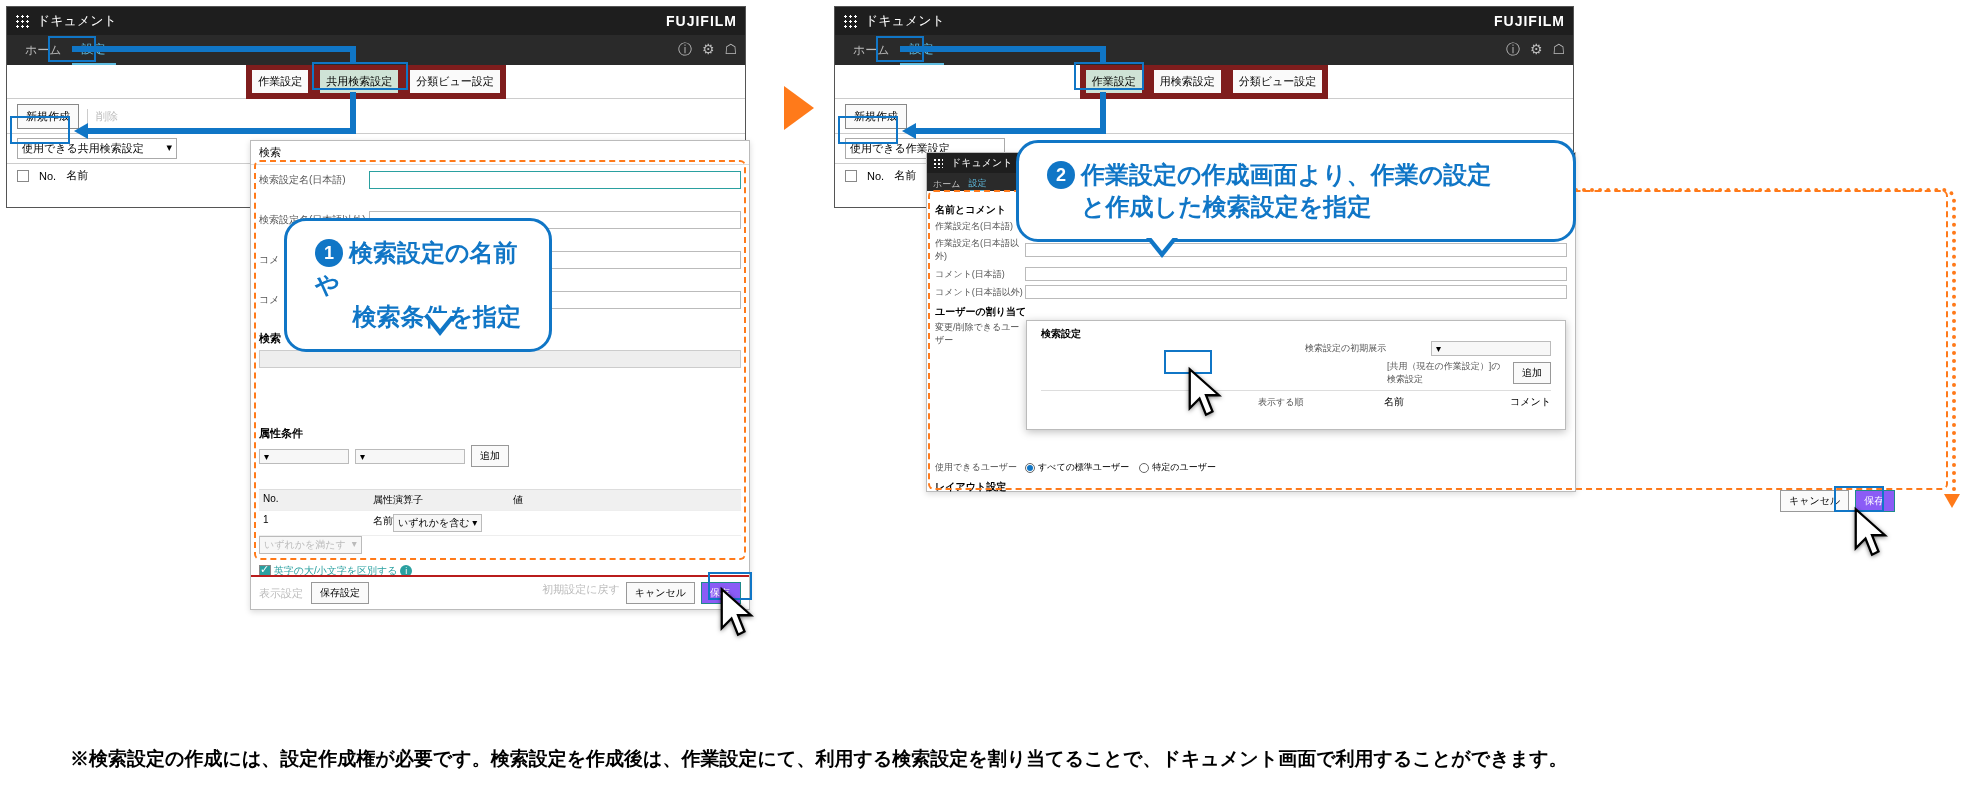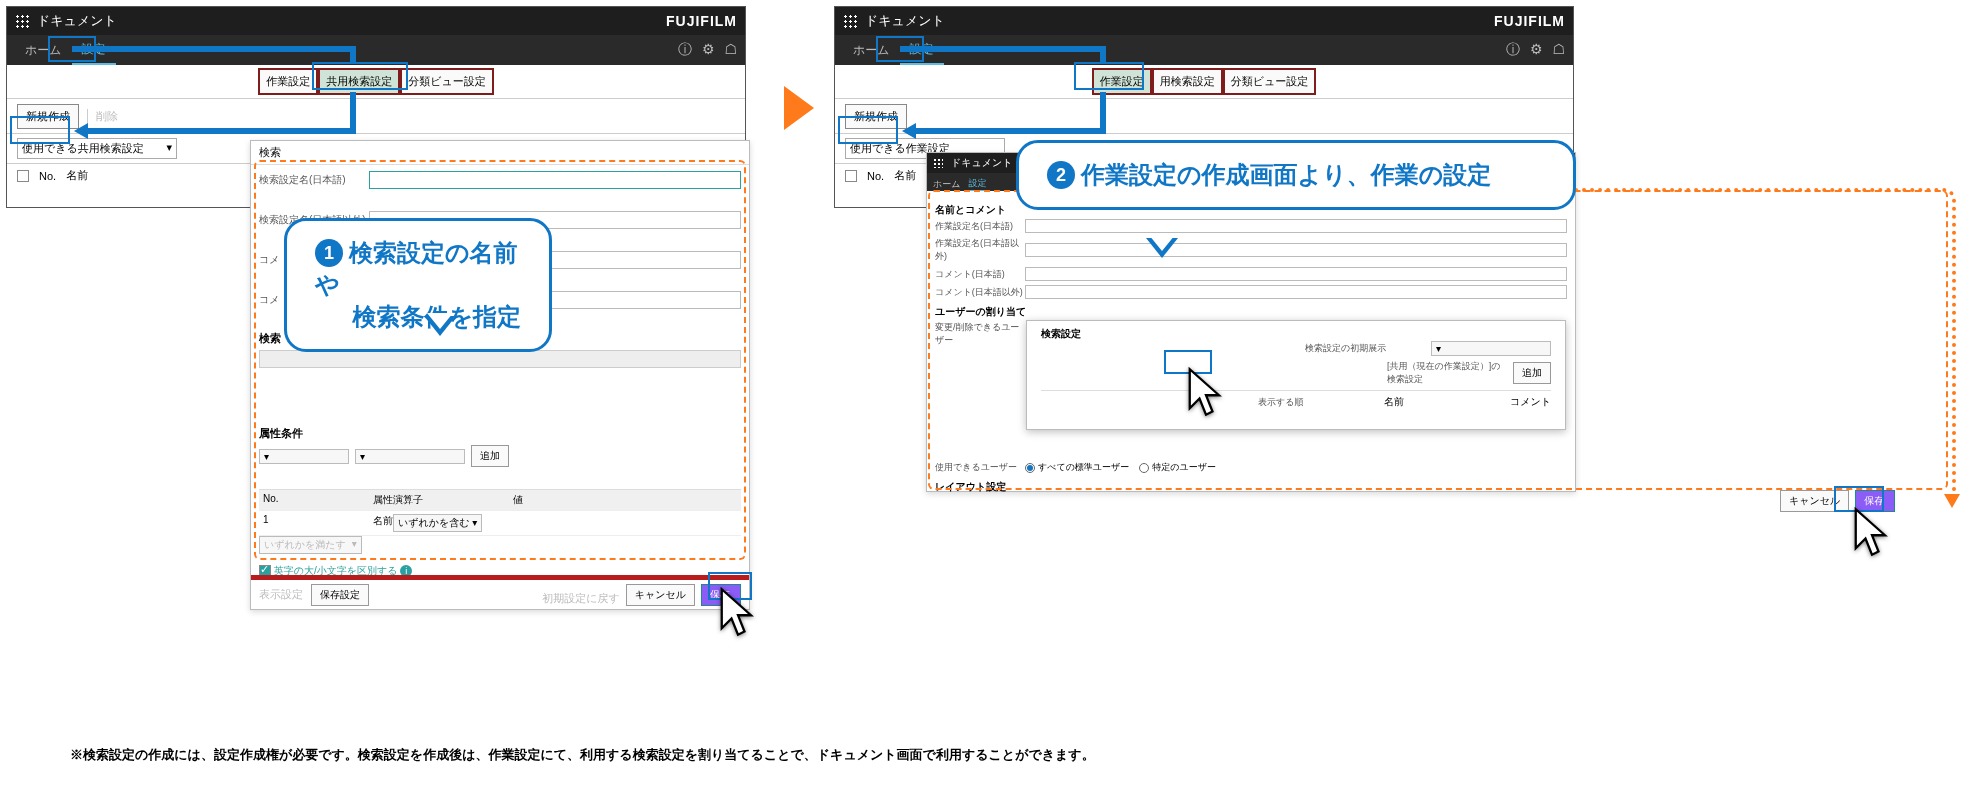--- a/index.html
+++ b/index.html
@@ -14,21 +14,21 @@
     radial-gradient(circle,#fff 1.2px,transparent 1.2px) 0 0/5px 5px; }
   .brand { margin-left: auto; font-weight: 700; letter-spacing: 1px; font-size: 14px; }
   .menubar { background: #2a2a2a; color: #ddd; height: 30px; display: flex; align-items: flex-end; padding: 0 8px; font-size: 12px; position: relative; }
   .menubar .home { padding: 6px 10px; color: #bbb; }
   .menubar .settings-tab { padding: 5px 10px; color: #5fbce0; border-bottom: 2px solid #5fbce0; }
   .menubar .right-icons { margin-left: auto; display: flex; gap: 10px; padding-bottom: 6px; color: #bbb; font-size: 14px; }
 
   .tab-hl { position: absolute; border: 2px solid #1076c6; }
 
   .settings-row { height: 34px; display: flex; align-items: center; justify-content: center; gap: 0; background: #fff; border-bottom: 1px solid #ccc; }
-  .settings-row .btn { padding: 4px 6px; border: 2px solid #7f1d1d; background: #fafafa; font-size: 11px; }
+  .settings-row .btn { padding: 4px 6px; border: 6px solid #7f1d1d; background: #fafafa; font-size: 11px; }
   .settings-row .btn.active { background: #cfe3d6; }
 
   .newbtn-row { height: 34px; display: flex; align-items: center; padding: 0 10px; gap: 8px; }
   .newbtn { padding: 4px 8px; border: 1px solid #888; background: #fafafa; font-size: 11px; }
   .ghost { color: #bbb; font-size: 11px; border-left: 1px solid #ccc; padding-left: 8px; }
 
   .list-head { display: flex; align-items: center; padding: 4px 10px; border-top: 1px solid #ccc; background: #fff; }
   .list-head .dd { border: 1px solid #aaa; padding: 2px 4px; font-size: 11px; min-width: 160px; display: flex; justify-content: space-between; }
   .list-cols { display: flex; align-items: center; padding: 4px 10px; border-top: 1px solid #ccc; font-size: 11px; gap: 10px; }
   .list-cols .comment { margin-left: auto; }
@@ -48,23 +48,23 @@
 
   .tbl { border-top: 1px solid #ddd; margin-top: 4px; }
   .tbl .trow { display: flex; padding: 3px 4px; font-size: 10px; border-bottom: 1px solid #eee; }
   .tbl .trow span { display: inline-block; }
   .c-no { width: 40px; }
   .c-attr { width: 90px; text-align: right; }
   .c-op { width: 120px; }
   .c-val { width: 120px; }
   .dd-sm { border: 1px solid #bbb; background: #f7f7f7; padding: 1px 4px; font-size: 10px; display: inline-flex; gap: 6px; }
 
-  .foot-row { position: absolute; left: 0; right: 0; bottom: 0; height: 34px; border-top: 5px solid #b91c1c; display: flex; align-items: center; padding: 0 8px; gap: 8px; font-size: 11px; background: #fff; }
+  .foot-row { position: absolute; left: 0; right: 0; bottom: 0; height: 34px; border-top: 2px solid #b91c1c; display: flex; align-items: center; padding: 0 8px; gap: 8px; font-size: 11px; background: #fff; }
   .foot-row .muted { color: #bbb; }
-  .foot-row .r { margin-left: auto; display: flex; gap: 6px; align-items: flex-end; }
+  .foot-row .r { margin-left: auto; display: flex; gap: 6px; align-items: flex-start; }
   .btn-sm { padding: 3px 8px; border: 1px solid #999; background: #fafafa; font-size: 10px; }
   .btn-primary { background: #8b5cf6; color: #fff; border: 1px solid #1f8a8a; }
 
   
   .callout { position: absolute; border: 3px solid #1076c6; border-radius: 22px; background: #fff; padding: 16px 28px; }
   .callout .num { display: inline-flex; width: 28px; height: 28px; border-radius: 50%; background: #1076c6; color: #fff; align-items: center; justify-content: center; font-weight: 700; margin-right: 6px; vertical-align: middle; font-size: 18px; }
   .callout .txt { font-size: 24px; color: #1076c6; font-weight: 600; vertical-align: middle; }
   .callout-tail { position: absolute; width: 0; height: 0; border-left: 16px solid transparent; border-right: 16px solid transparent; border-top: 20px solid #1076c6; }
   .callout-tail::after { content: ""; position: absolute; top: -23px; left: -13px; border-left: 13px solid transparent; border-right: 13px solid transparent; border-top: 16px solid #fff; }
 
@@ -93,21 +93,21 @@
 
   
   .flow { position: absolute; background: #1076c6; }
   .arrow-head { position: absolute; width: 0; height: 0; }
   .arrow-head.left { border-top: 8px solid transparent; border-bottom: 8px solid transparent; border-right: 14px solid #1076c6; }
 
   
   .cursor { position: absolute; width: 40px; height: 52px; }
   .cursor svg { width: 100%; height: 100%; filter: drop-shadow(0 1px 2px rgba(0,0,0,.5)); }
 
-  .footnote { position: absolute; left: 70px; top: 746px; right: 40px; font-size: 13px; font-weight: 600; }
+  .footnote { position: absolute; left: 70px; top: 746px; right: 40px; font-size: 19px; font-weight: 600; }
 
   .chk { display: inline-block; width: 12px; height: 12px; border: 1px solid #888; vertical-align: middle; }
   .chk.on { background: #2aa0a0; position: relative; }
   .chk.on::after { content: "✓"; color: #fff; position: absolute; top: -3px; left: 0; font-size: 11px; }
 </style>
 </head>
 <body>
 
 <div class="panel panel-left">
   <div class="topbar">
@@ -345,20 +345,21 @@
       <span>コメント</span>
     </div>
   </div>
 </div>
 <div class="tab-hl" style="left:1164px; top:350px; width:48px; height:24px;"></div>
 
 <div class="dashed-box dashed-right"></div>
 
 <div class="callout" style="left:1016px; top:140px; width:560px;">
   <div><span class="num">2</span><span class="txt">作業設定の作成画面より、作業の設定</span></div>
+  <div style="padding-left:34px;"><span class="txt">と作成した検索設定を指定</span></div>
 </div>
 <div class="callout-tail" style="left:1146px; top:238px;"></div>
 
 <div style="position:absolute; left:1576px; top:188px; width:380px; height:308px; border-top:4px dotted #ff7a1a; border-right:4px dotted #ff7a1a; border-top-right-radius:12px;"></div>
 <div style="position:absolute; left:1944px; top:494px; width:0;height:0;border-left:8px solid transparent;border-right:8px solid transparent;border-top:14px solid #ff7a1a;"></div>
 
 <div class="bottom-buttons-right">
   <span class="btn-sm">キャンセル</span>
   <span class="btn-sm btn-primary" style="width:40px;">保存</span>
 </div>

